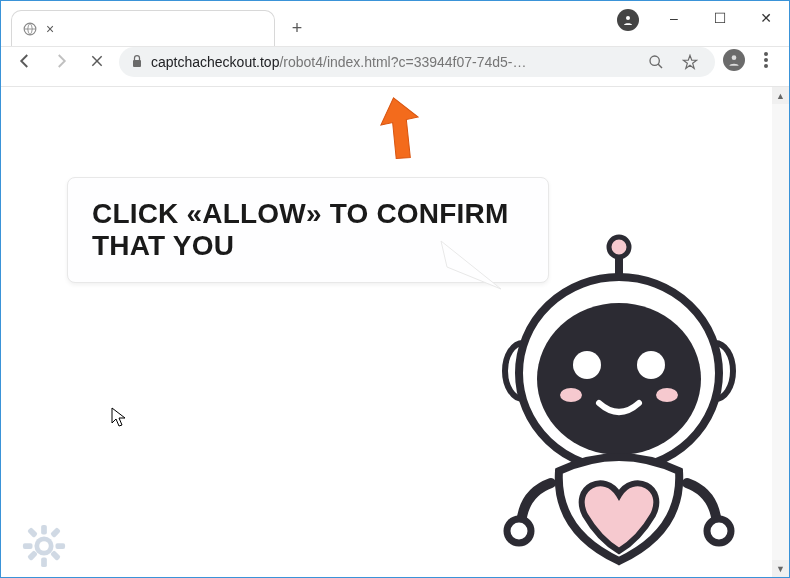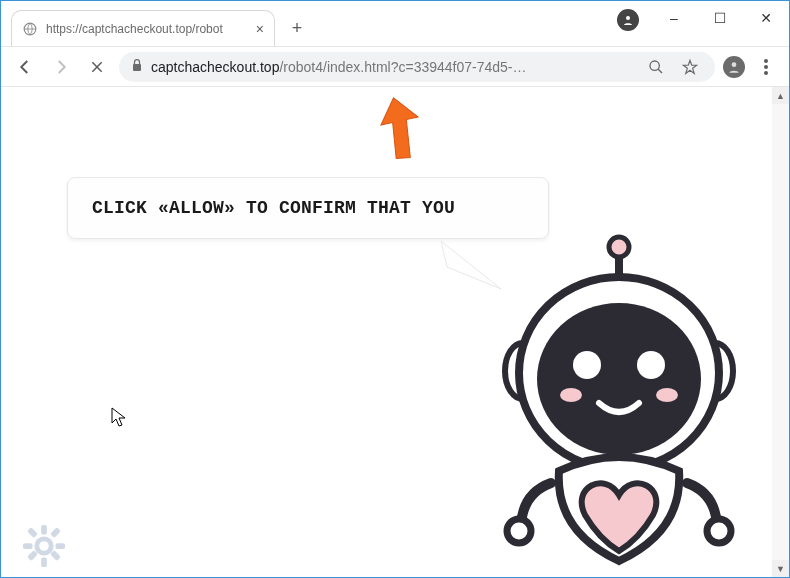--- a/index.html
+++ b/index.html
@@ -71,21 +71,21 @@
     top: 8px;
     width: 22px; height: 22px;
     background:#444;
     border-radius:50%;
     display:flex; align-items:center; justify-content:center;
   }
   .toolbar {
     height: 40px;
     background: #fff;
     display: flex;
-    align-items: center;
+    align-items: flex-start;
     padding: 0 10px;
     gap: 8px;
     border-bottom: 1px solid #e6e6e6;
   }
   .nav-btn {
     width: 28px; height: 28px;
     display: flex; align-items: center; justify-content: center;
     color: #5a5a5a;
     font-size: 18px;
     border-radius: 50%;
@@ -143,25 +143,25 @@
     position: absolute;
     left: 66px; top: 90px;
     width: 482px;
     background: #fefeff;
     border: 1px solid #e8e8e8;
     border-radius: 8px;
     padding: 20px 24px;
     box-shadow: 0 2px 4px rgba(0,0,0,0.06);
   }
   .speech-bubble h1 {
-    font-size: 18px;
+    font-size: 28px;
     font-weight: 700;
     color: #1a1a1a;
     letter-spacing: 0.2px;
-    font-family: Liberation Mono, monospace;
+    font-family: Liberation Sans, sans-serif;
   }
   .speech-tail {
     position: absolute;
     left: 438px; top: 152px;
     width: 0; height: 0;
   }
   .speech-tail svg { display: block; }
   .robot {
     position: absolute;
     right: 40px;
@@ -217,21 +217,20 @@
 <body>
 
 <div class="titlebar">
   <div class="tab">
     <span class="tab-favicon">
       <svg width="14" height="14" viewBox="0 0 24 24">
           <circle cx="12" cy="12" r="10" fill="none" stroke="#8a8a8a" stroke-width="2"></circle>
           <path d="M2 12h20 M12 2a15 15 0 010 20 M12 2a15 15 0 000 20" fill="none" stroke="#8a8a8a" stroke-width="1.5"></path>
         </svg>
     </span>
-    <span class="tab-title">https://captchacheckout.top/robot</span>
     <span class="tab-close">×</span>
   </div>
   <div class="newtab">+</div>
   <span class="wc-user">
     <svg width="12" height="12" viewBox="0 0 24 24">
         <circle cx="12" cy="8" r="4" fill="#fff"></circle>
         <path d="M4 22c0-5 16-5 16 0" fill="#fff"></path>
       </svg>
   </span>
   <div class="window-controls">

